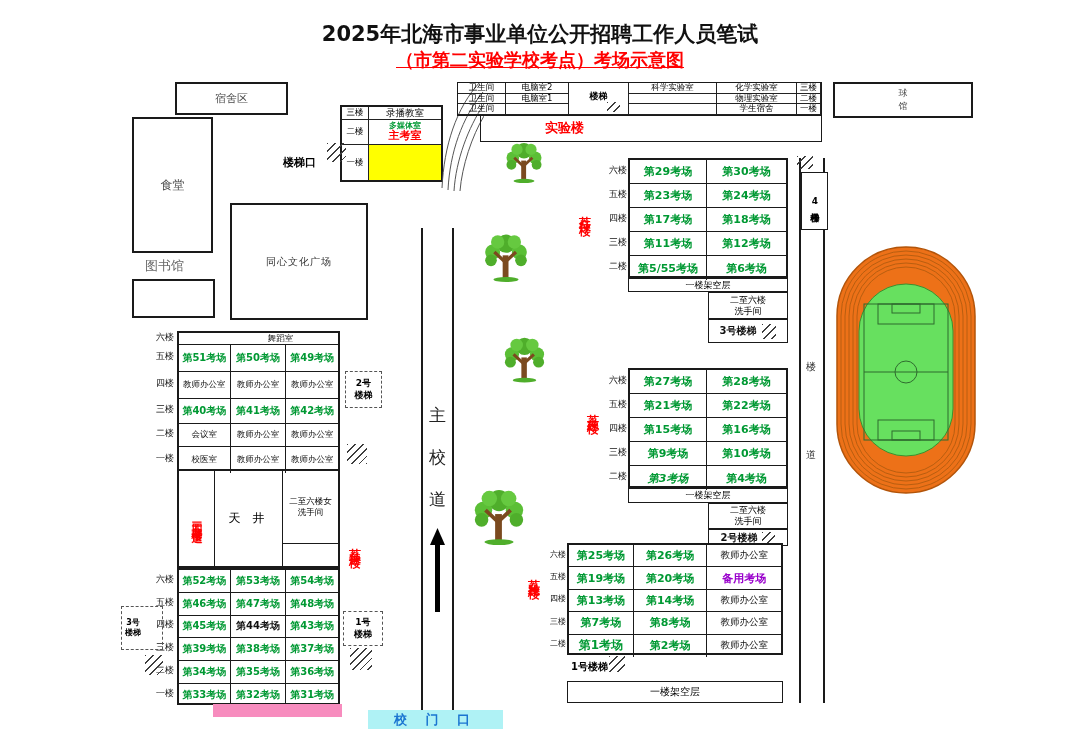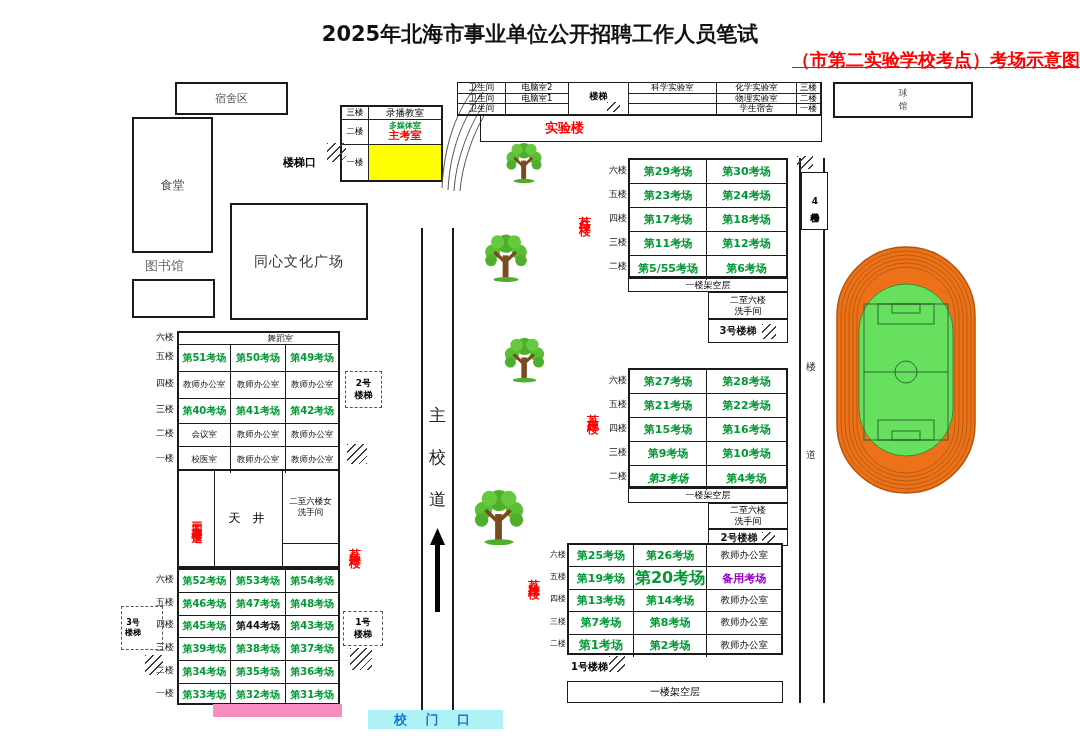--- a/index.html
+++ b/index.html
@@ -3,21 +3,21 @@
 <meta charset="utf-8">
 <style>
   *{box-sizing:border-box;margin:0;padding:0}
   html,body{width:1080px;height:753px;background:#fff;overflow:hidden}
   body{position:relative;font-family:"DejaVu Sans",sans-serif;color:#000}
   .abs{position:absolute}
   .box{border:2px solid #1a1a1a;display:flex;align-items:center;justify-content:center}
   .thin{border-width:1.4px}
   .ser{font-family:"DejaVu Serif",serif;color:#4a4a4a}
   .t1{left:0;right:0;top:20px;text-align:center;font-size:21px;font-weight:700;color:#111}
-  .t2{left:0;right:0;top:48px;text-align:right;font-size:18px;font-weight:700;color:#f00;text-decoration:underline}
+  .t2{left:0;right:0;top:48px;text-align:center;font-size:18px;font-weight:700;color:#f00;text-decoration:underline}
   .bldg{border:2px solid #1a1a1a;background:#fff}
   .b-row{display:flex;border-bottom:1.4px solid #1a1a1a}
   .b-row:last-child{border-bottom:none}
   .cell{display:flex;align-items:center;justify-content:center;border-right:1.4px solid #1a1a1a;overflow:hidden;white-space:nowrap}
   .cell:last-child{border-right:none}
   .room-g{color:#009933;font-weight:700}
   .room-k{color:#111;font-weight:400}
   .room-kb{color:#111;font-weight:700}
   .room-p{color:#9900cc;font-weight:700}
   .floors{position:absolute}
@@ -34,21 +34,21 @@
 </head>
 <body>
 
 <div class="abs t1">2025年北海市事业单位公开招聘工作人员笔试</div>
 <div class="abs t2">（市第二实验学校考点）考场示意图</div>
 
 <div class="abs box ser" style="left:175px;top:82px;width:113px;height:33px;font-size:11px">宿舍区</div>
 <div class="abs box ser" style="left:132px;top:117px;width:81px;height:136px;font-size:12px;align-items:flex-start;padding-top:58px">食堂</div>
 <div class="abs ser" style="left:145px;top:257px;font-size:13px;color:#6a6a6a">图书馆</div>
 <div class="abs box" style="left:132px;top:279px;width:83px;height:39px"></div>
-<div class="abs box ser" style="left:230px;top:203px;width:138px;height:117px;font-size:14px;color:#333;letter-spacing:1px">同心文化广场</div>
+<div class="abs box ser" style="left:230px;top:203px;width:138px;height:117px;font-size:10px;color:#333;letter-spacing:1px">同心文化广场</div>
 
 <div class="abs" style="left:340px;top:105px;width:103px;height:77px;border:2px solid #1a1a1a;display:grid;grid-template-columns:27px 1fr;grid-template-rows:13px 25px 1fr">
   <div class="gcell" style="border-right:1px solid #222;border-bottom:1px solid #222;font-size:8.5px">三楼</div>
   <div class="gcell" style="border-bottom:1px solid #222;font-size:9.5px">录播教室</div>
   <div class="gcell" style="border-right:1px solid #222;border-bottom:1.6px solid #222;font-size:8.5px">二楼</div>
   <div class="gcell" style="border-bottom:1.6px solid #222;flex-direction:column;line-height:1.1">
     <span style="font-size:8px;color:#009933;font-weight:700">多媒体室</span>
     <span style="font-size:11px;color:#f00;font-weight:700">主考室</span>
   </div>
   <div class="gcell" style="border-right:1px solid #222;font-size:8.5px">一楼</div>
@@ -187,21 +187,21 @@
     <div class="floor-label" style="height: 22.4px;">二楼</div>
   </div>
 <div class="abs bldg" style="left:567px;top:543px;width:216px;height:112px">
     <div class="b-row" style="height: 22.4px;">
       <div class="cell room-g" style="width: 66px; font-size: 11px;">第25考场</div>
       <div class="cell room-g" style="width: 75px; font-size: 11px;">第26考场</div>
       <div class="cell room-k" style="width: 75px; font-size: 9.5px;">教师办公室</div>
     </div>
     <div class="b-row" style="height: 22.4px;">
       <div class="cell room-g" style="width: 66px; font-size: 11px;">第19考场</div>
-      <div class="cell room-g" style="width: 75px; font-size: 16px;">第20考场</div>
+      <div class="cell room-g" style="width: 75px; font-size: 11px;">第20考场</div>
       <div class="cell room-p" style="width: 75px; font-size: 11px;">备用考场</div>
     </div>
     <div class="b-row" style="height: 22.4px;">
       <div class="cell room-g" style="width: 66px; font-size: 11px;">第13考场</div>
       <div class="cell room-g" style="width: 75px; font-size: 11px;">第14考场</div>
       <div class="cell room-k" style="width: 75px; font-size: 9.5px;">教师办公室</div>
     </div>
     <div class="b-row" style="height: 22.4px;">
       <div class="cell room-g" style="width: 66px; font-size: 11px;">第7考场</div>
       <div class="cell room-g" style="width: 75px; font-size: 11px;">第8考场</div>

